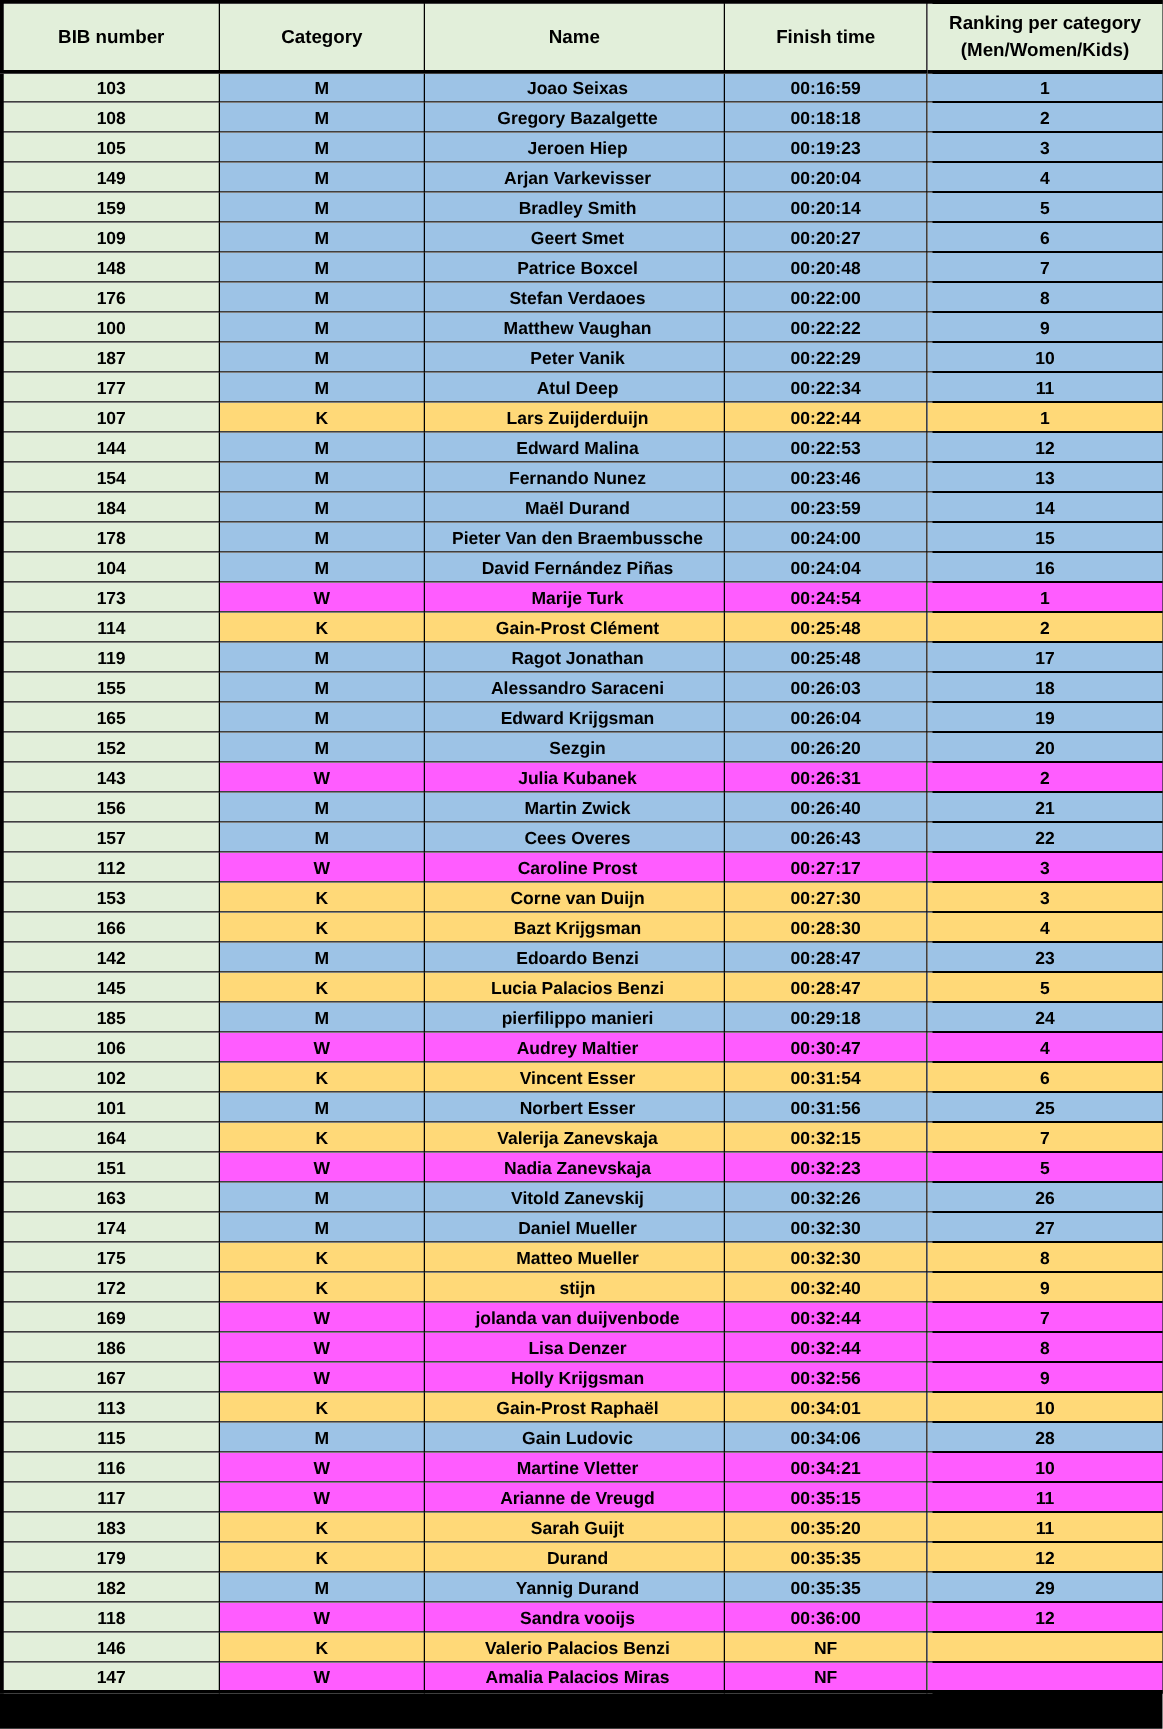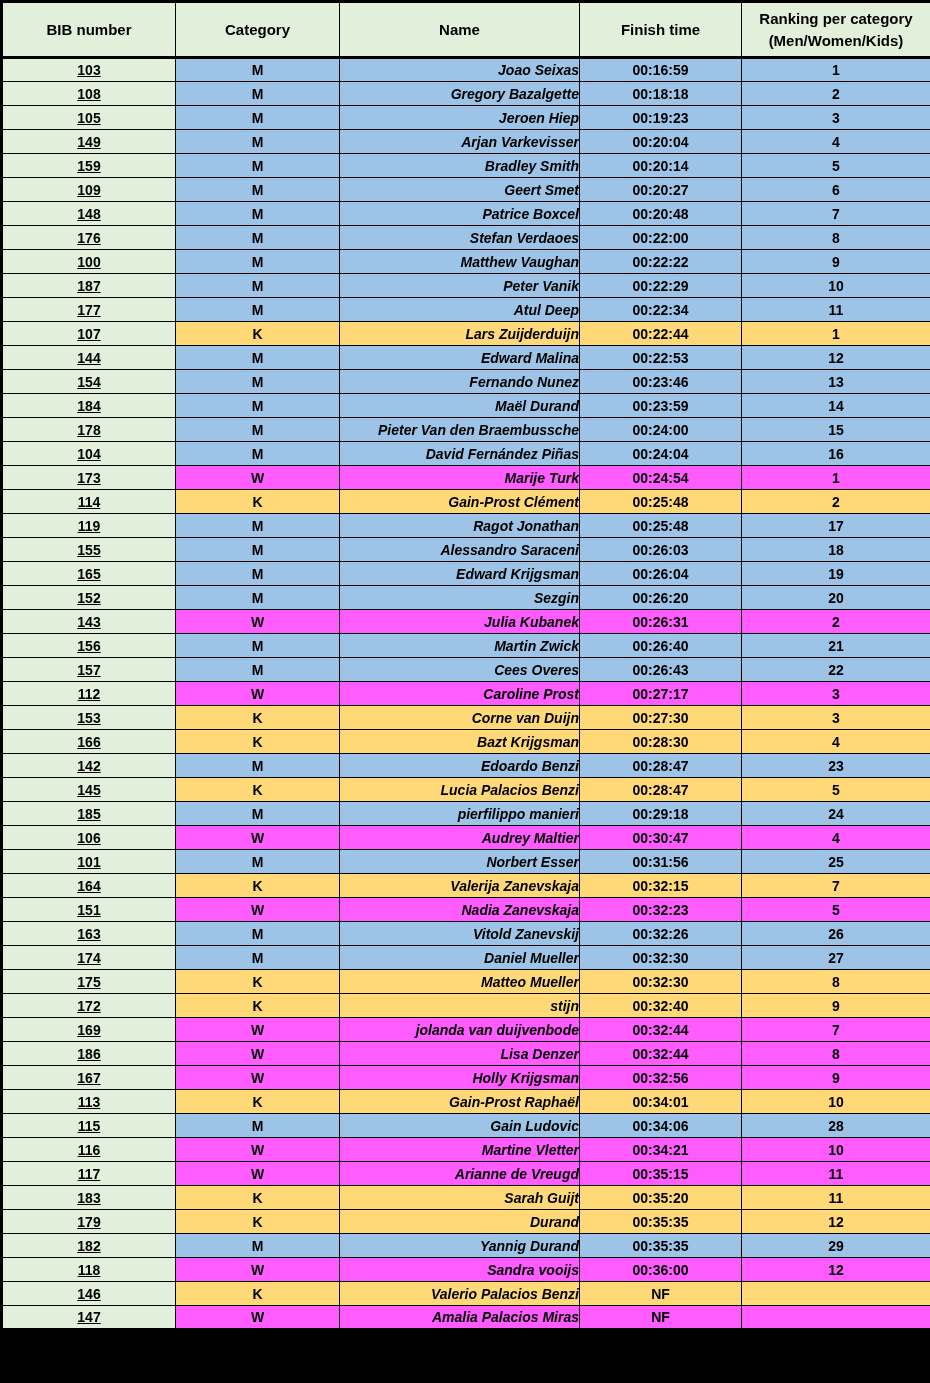--- a/index.html
+++ b/index.html
@@ -38,22 +38,22 @@
   thead th {
     background: var(--header-bg, #E2EFDA);
     font-size: 15px;
     line-height: 1.45;
     border-bottom: 3px solid var(--grid, #000);
     white-space: pre-line;
   }
   tbody tr { height: 24px; }
   tbody td { font-size: 14px; line-height: 1; }
 
-  td.col-bib  { background: var(--bib-bg, #E2EFDA); text-decoration: underline; }
-  td.col-name { text-align: right; padding-left: 5px; font-style: italic; }
+  td.col-bib  { background: var(--bib-bg, #E2EFDA); }
+  td.col-name { text-align: center; padding-left: 5px; }
 
   tr.cat-M td:not(.col-bib) { background: var(--men-row, #9DC3E6); }
   tr.cat-K td:not(.col-bib) { background: var(--kids-row, #FFD978); }
   tr.cat-W td:not(.col-bib) { background: var(--women-row, #FF5CFF); }
 </style>
 </head>
 <body>
 
 <div id="sheet">
   <table>
@@ -299,20 +299,27 @@
           <td class="col-time">00:29:18</td>
           <td class="col-rank">24</td>
         </tr>
         <tr class="cat-W">
           <td class="col-bib">106</td>
           <td class="col-cat">W</td>
           <td class="col-name">Audrey Maltier</td>
           <td class="col-time">00:30:47</td>
           <td class="col-rank">4</td>
         </tr>
+        <tr class="cat-K">
+          <td class="col-bib">102</td>
+          <td class="col-cat">K</td>
+          <td class="col-name">Vincent Esser</td>
+          <td class="col-time">00:31:54</td>
+          <td class="col-rank">6</td>
+        </tr>
         <tr class="cat-M">
           <td class="col-bib">101</td>
           <td class="col-cat">M</td>
           <td class="col-name">Norbert Esser</td>
           <td class="col-time">00:31:56</td>
           <td class="col-rank">25</td>
         </tr>
         <tr class="cat-K">
           <td class="col-bib">164</td>
           <td class="col-cat">K</td>

